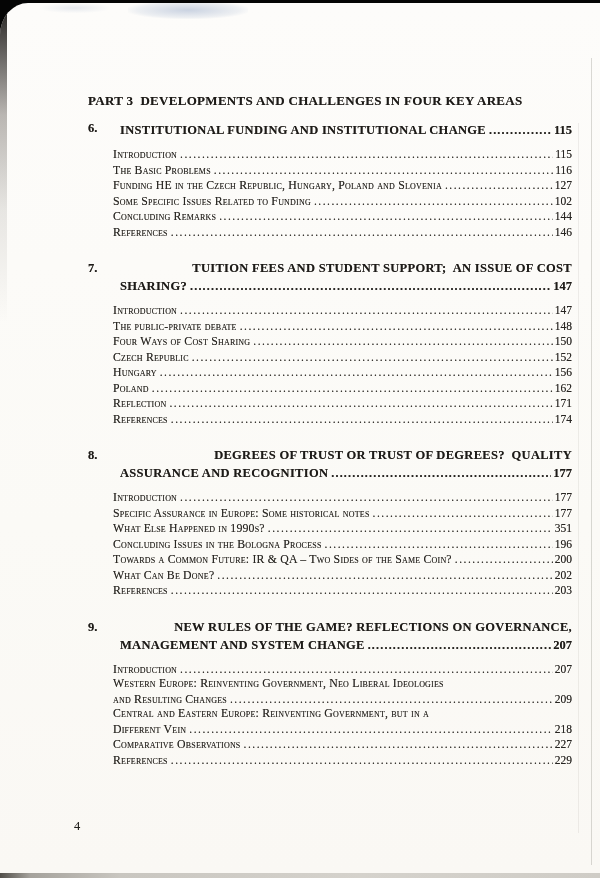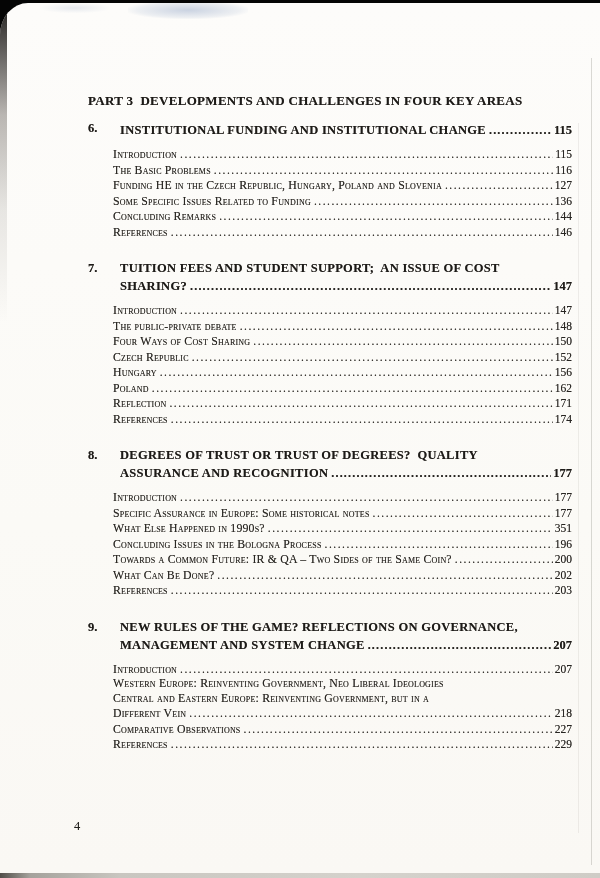--- a/index.html
+++ b/index.html
@@ -91,21 +91,21 @@
   .toc-section + .toc-section { margin-top: 21px; }
 
   .sec-heading { display: flex; }
   .sec-num {
     flex: 0 0 32px;
     font-weight: bold;
     font-size: 12.5px;
     line-height: 16px;
     color: #1d1b18;
   }
-  .sec-body { flex: 1 1 auto; min-width: 0; }
+  .sec-body { flex: 1 1 auto; min-width: 0; text-align: right; }
   .sec-title-line {
     font-weight: bold;
     font-size: 12.5px;
     line-height: 16px;
     letter-spacing: 0.3px;
     white-space: pre;
     color: #1d1b18;
   }
   .row { display: flex; align-items: baseline; }
   .dots {
@@ -189,21 +189,21 @@
                 <div class="row">
                   <span class="entry-line">Funding HE in the Czech Republic, Hungary, Poland and Slovenia</span>
                   <span class="dots"></span>
                   <span class="pg">127</span>
                 </div>
               </div>
               <div class="toc-entry">
                 <div class="row">
                   <span class="entry-line">Some Specific Issues Related to Funding</span>
                   <span class="dots"></span>
-                  <span class="pg">136</span>
+                  <span class="pg">102</span>
                 </div>
               </div>
               <div class="toc-entry">
                 <div class="row">
                   <span class="entry-line">Concluding Remarks</span>
                   <span class="dots"></span>
                   <span class="pg">144</span>
                 </div>
               </div>
               <div class="toc-entry">
@@ -365,20 +365,25 @@
             <div class="entries">
               <div class="toc-entry">
                 <div class="row">
                   <span class="entry-line">Introduction</span>
                   <span class="dots"></span>
                   <span class="pg">207</span>
                 </div>
               </div>
               <div class="toc-entry">
                 <div class="entry-line">Western Europe: Reinventing Government, Neo Liberal Ideologies</div>
+                <div class="row">
+                  <span class="entry-line">and Resulting Changes</span>
+                  <span class="dots"></span>
+                  <span class="pg">209</span>
+                </div>
               </div>
               <div class="toc-entry">
                 <div class="entry-line">Central and Eastern Europe: Reinventing Government, but in a</div>
                 <div class="row">
                   <span class="entry-line">Different Vein</span>
                   <span class="dots"></span>
                   <span class="pg">218</span>
                 </div>
               </div>
               <div class="toc-entry">

